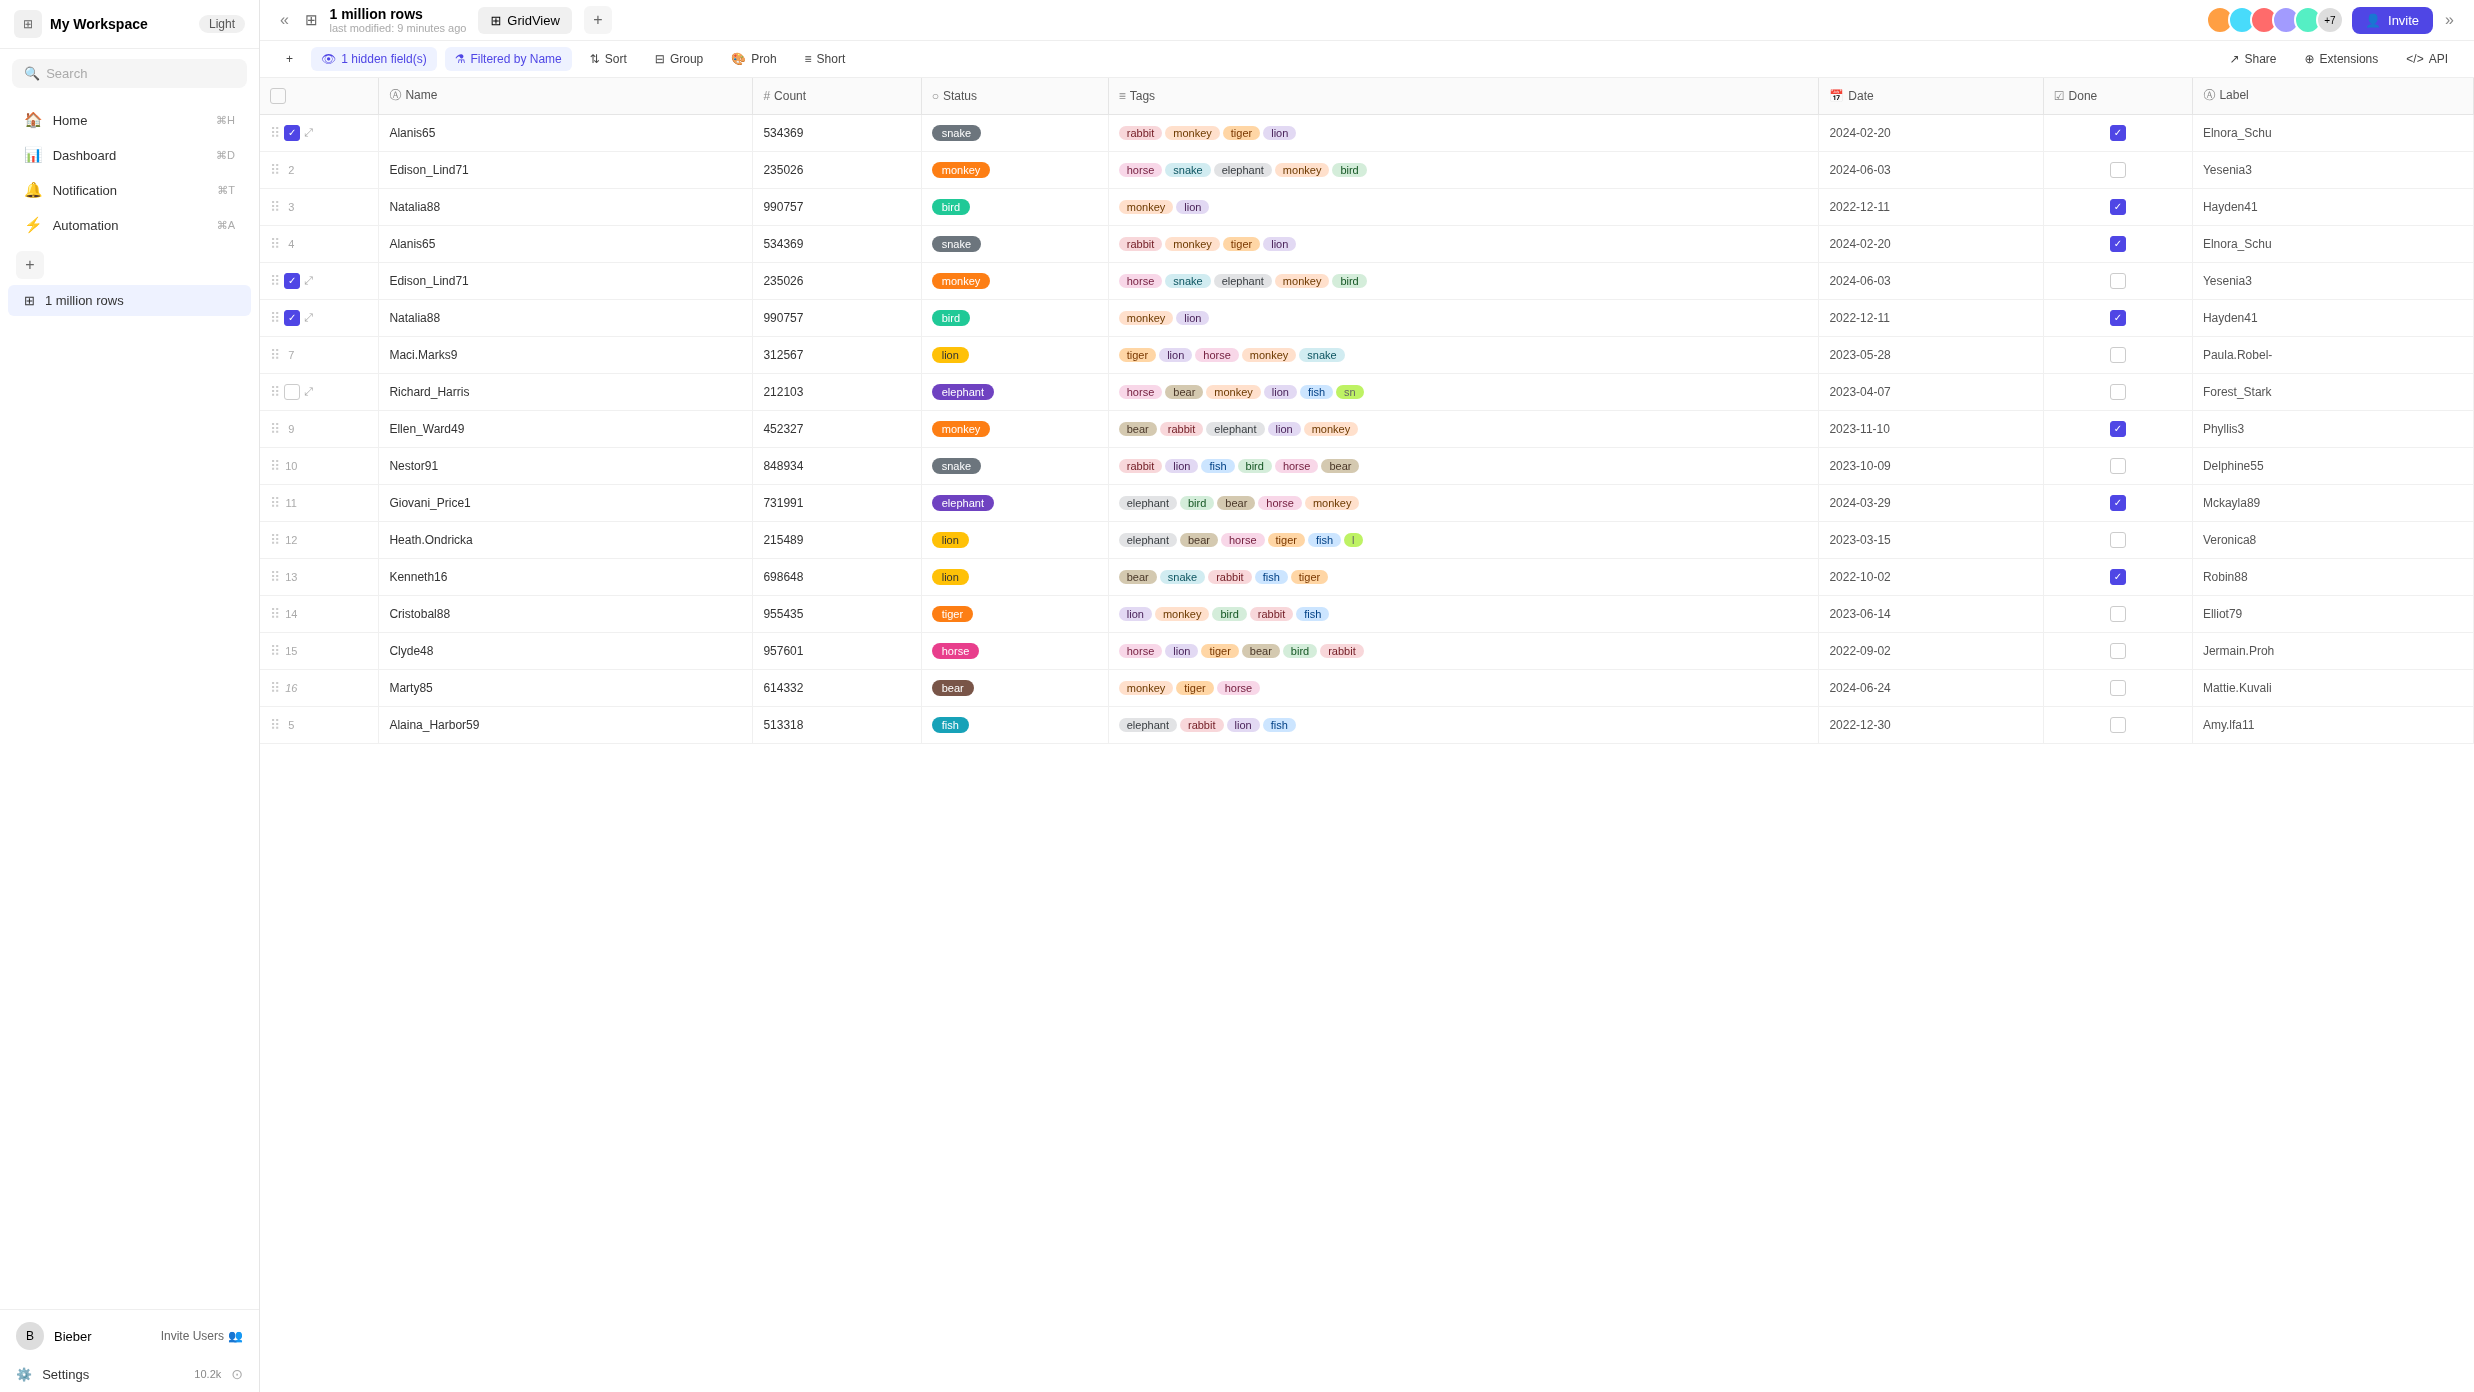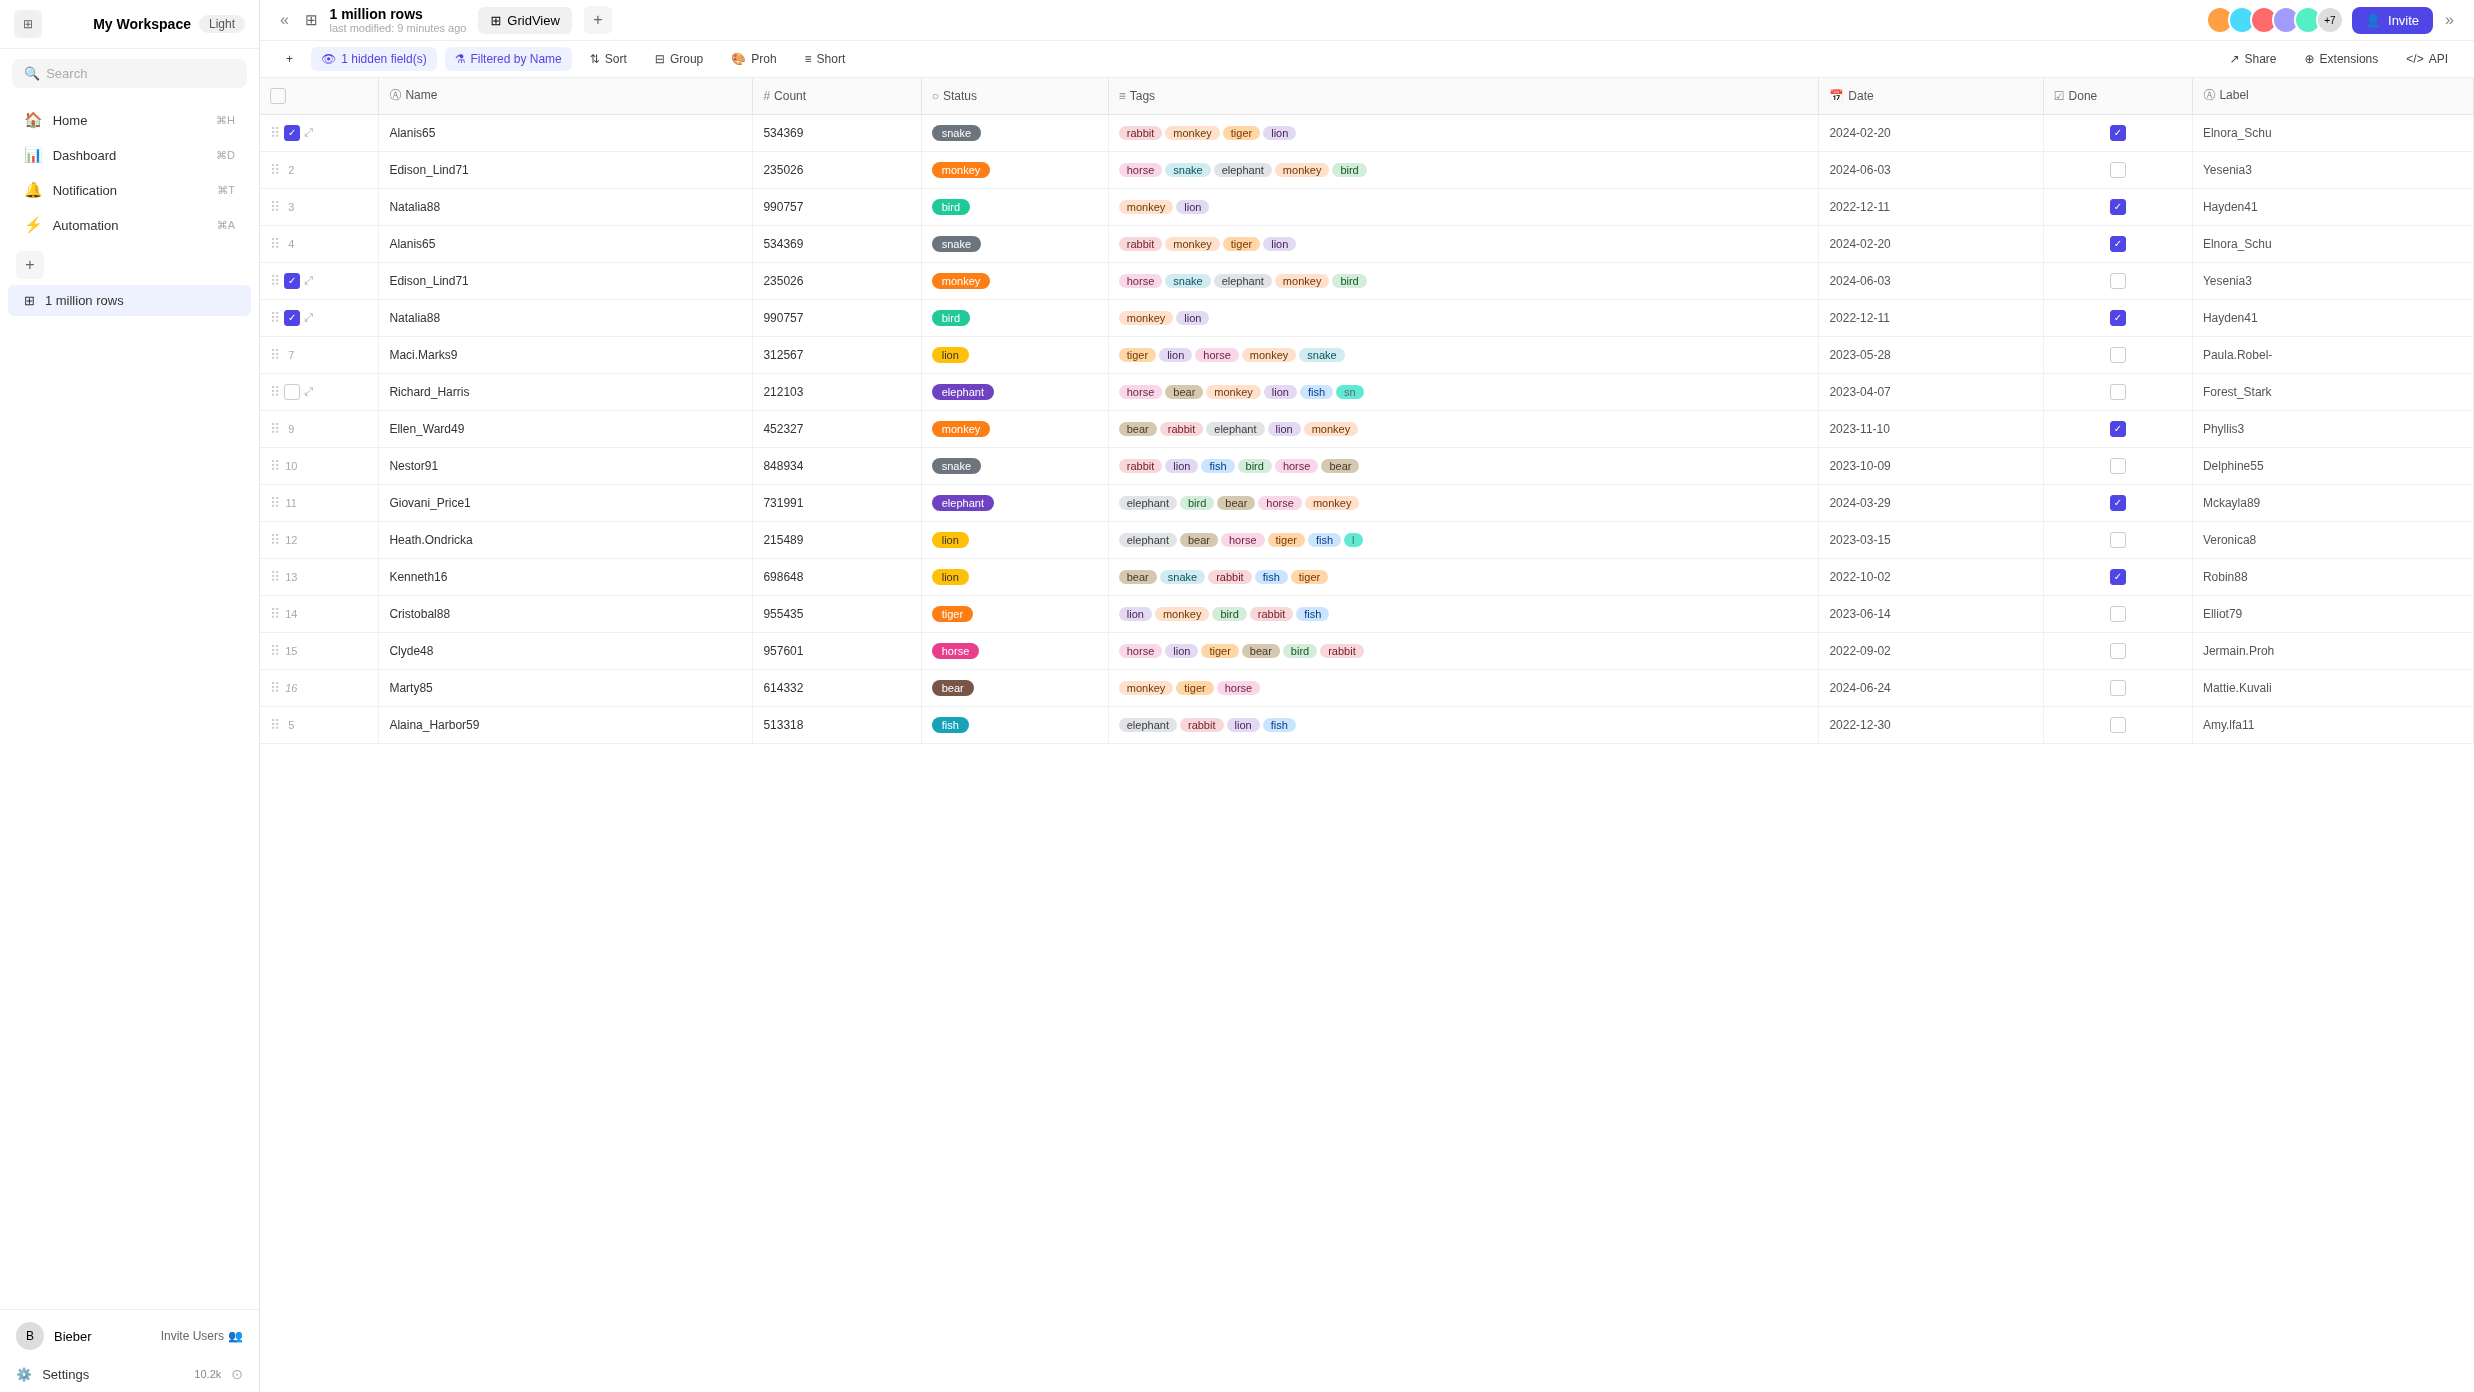--- a/index.html
+++ b/index.html
@@ -10,21 +10,21 @@
       width: 260px; min-width: 260px; background: #fff; border-right: 1px solid #e5e5e5;
       display: flex; flex-direction: column; height: 100vh;
     }
     #sidebar-header {
       display: flex; align-items: center; padding: 10px 14px; gap: 8px; border-bottom: 1px solid #eee;
     }
     .workspace-icon {
       width: 28px; height: 28px; background: #f0f0f0; border-radius: 6px;
       display: flex; align-items: center; justify-content: center; font-size: 12px; color: #666;
     }
-    .workspace-title { font-weight: 600; font-size: 14px; flex: 1; text-align: right; }
+    .workspace-title { font-weight: 600; font-size: 14px; flex: 1; }
     .theme-badge {
       font-size: 12px; color: #555; background: #f0f0f0; padding: 2px 10px; border-radius: 12px;
     }
     .search-bar {
       margin: 10px 12px; padding: 7px 12px; background: #f5f5f5; border-radius: 8px;
       display: flex; align-items: center; gap: 6px; color: #aaa; font-size: 13px;
     }
     .nav-items { padding: 4px 0; }
     .nav-item {
       display: flex; align-items: center; padding: 8px 16px; gap: 10px; cursor: pointer; color: #333;
@@ -139,21 +139,21 @@
     .t-rabbit { background: #f8d7da; color: #721c24; }
     .t-monkey { background: #ffe0cc; color: #6d3a00; }
     .t-tiger { background: #ffd6a5; color: #7a3800; }
     .t-lion { background: #e2d9f3; color: #4a235a; }
     .t-horse { background: #f8d7e8; color: #721c3c; }
     .t-snake { background: #d1ecf1; color: #0c5460; }
     .t-elephant { background: #e2e3e5; color: #383d41; }
     .t-bird { background: #d4edda; color: #155724; }
     .t-fish { background: #cce5ff; color: #004085; }
     .t-bear { background: #d4c9b0; color: #4a3728; }
-    .t-more { background: #5eead4; color: #666; text-align: center; }
+    .t-more { background: #bef264; color: #666; text-align: center; }
     .date-cell { color: #555; }
     .done-cell { display: flex; align-items: center; justify-content: center; }
     .label-cell { color: #555; font-size: 12px; }
 
     
     #footer {
       display: flex; align-items: center; padding: 6px 16px; border-top: 1px solid #eee;
       gap: 20px; background: #fff; font-size: 11px; color: #888;
     }
     .footer-badge { background: #4f46e5; color: #fff; border-radius: 4px; padding: 2px 8px; font-size: 11px; font-weight: 500; }

